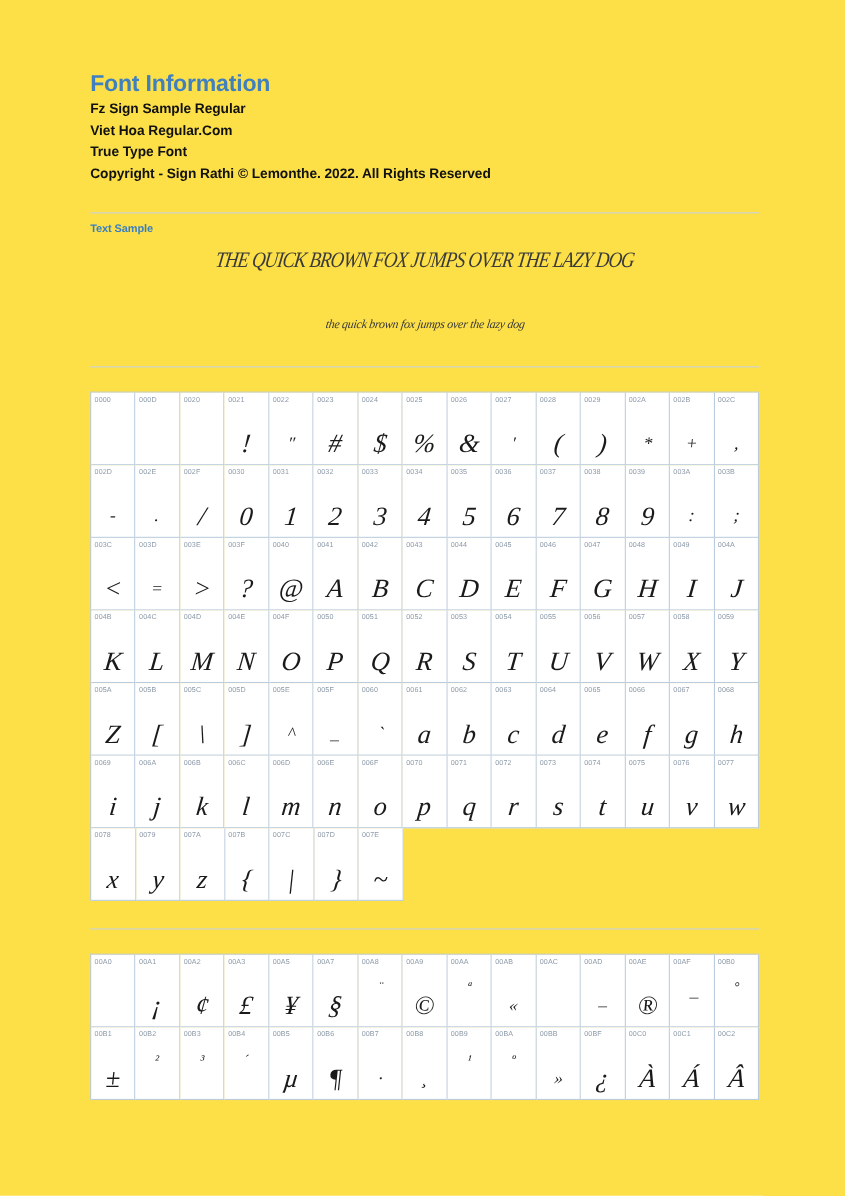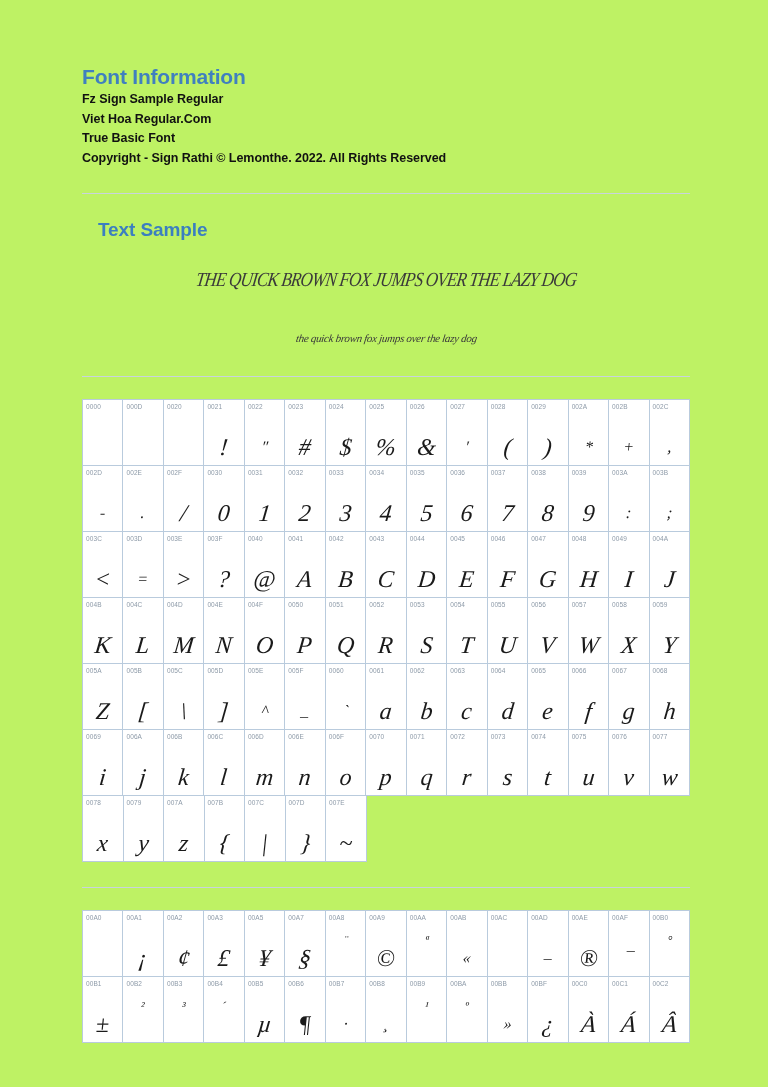--- a/index.html
+++ b/index.html
@@ -13,21 +13,21 @@
     font-family: "Liberation Sans", sans-serif;
     color: #000000;
     position: relative;
     overflow: hidden;
   }
   .page {
     position: absolute;
     left: 0; top: 0;
     width: 768px;
     height: 1087px;
-    background: #bef264;
+    background: #fde047;
   }
   .content {
     position: absolute;
     left: 82px;
     top: 0;
     width: 608px;
   }
 
   
   .doc-title {
@@ -54,25 +54,25 @@
   }
 
   
   .divider {
     height: 1px;
     background: #c8d3de;
     width: 608px;
     margin: 0;
   }
   .section-heading {
-    font-size: 19px;
+    font-size: 10px;
     font-weight: bold;
     color: #3b7fc0;
     letter-spacing: -0.1px;
-    margin: 16px;
+    margin: 0;
   }
 
   
   .sample-wrap {
     width: 608px;
     text-align: center;
   }
   .sample-upper {
     font-family: "Liberation Serif", serif;
     font-style: italic;
@@ -151,21 +151,21 @@
 <body>
 
 <div class="page">
   <div class="content">
 
     <h1 class="doc-title">Font Information</h1>
 
     <ul class="meta-list">
       <li class="meta-line">Fz Sign Sample Regular</li>
       <li class="meta-line">Viet Hoa Regular.Com</li>
-      <li class="meta-line">True Basic Font</li>
+      <li class="meta-line">True Type Font</li>
       <li class="meta-line">Copyright - Sign Rathi © Lemonthe. 2022. All Rights Reserved</li>
     </ul>
 
     <div style="height:25px"></div>
     <div class="divider"></div>
     <div style="height:9px"></div>
     <h2 class="section-heading">Text Sample</h2>
 
     <div style="height:13px"></div>
     <div class="sample-wrap">

